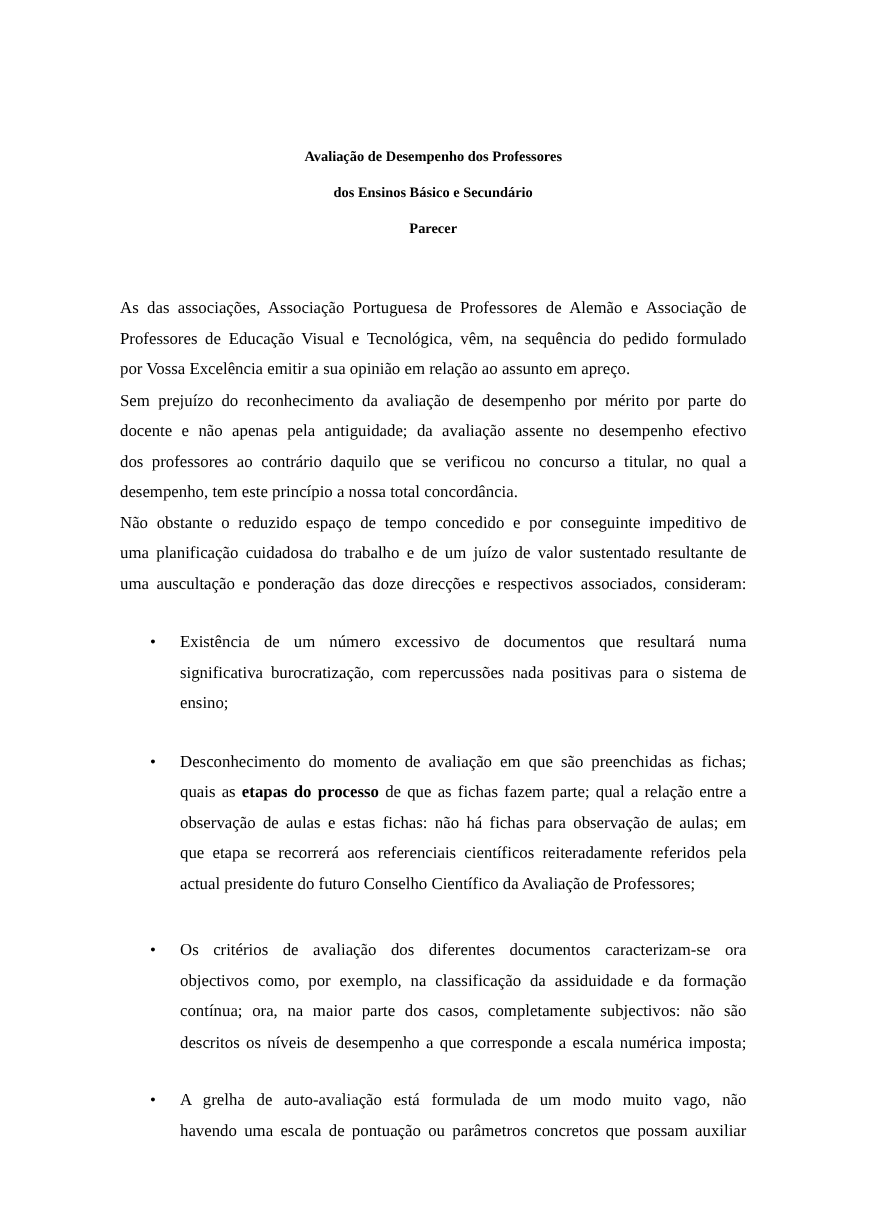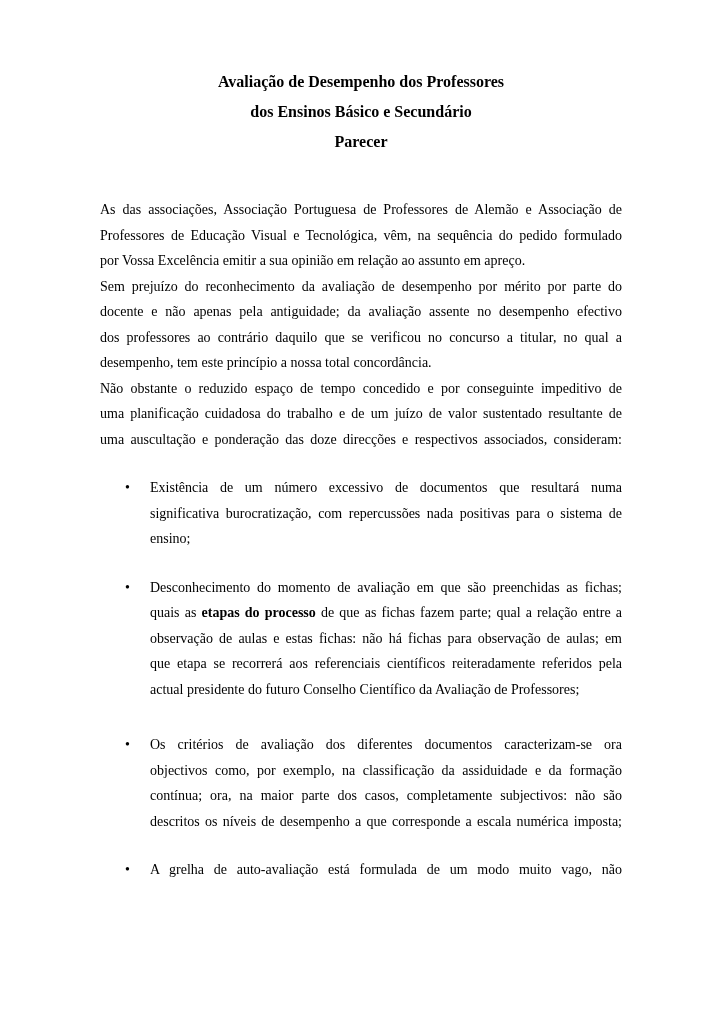--- a/index.html
+++ b/index.html
@@ -16,24 +16,24 @@
     font-family: "Liberation Serif", "DejaVu Serif", serif;
     overflow: hidden;
   }
   .content {
     position: absolute;
     left: 100px;
     top: 0;
     width: 522px;
   }
   .doc-title {
-    margin-top: 67px;
+    margin-top: 115px;
     text-align: center;
     font-weight: bold;
-    font-size: 16px;
+    font-size: 12px;
     line-height: 30px;
   }
   .title-line { height: 30px; }
   .para {
     font-size: 14px;
     line-height: 25.5px;
   }
   .para-1 { margin-top: 40px; }
   .line {
     height: 25.5px;
@@ -120,18 +120,19 @@
         <span class="bullet-marker">•</span>
         <div class="line">Os critérios de avaliação dos diferentes documentos caracterizam-se ora</div>
         <div class="line">objectivos como, por exemplo, na classificação da assiduidade e da formação</div>
         <div class="line">contínua; ora, na maior parte dos casos, completamente subjectivos: não são</div>
         <div class="line">descritos os níveis de desempenho a que corresponde a escala numérica imposta;</div>
       </div>
 
       <div class="bullet-item">
         <span class="bullet-marker">•</span>
         <div class="line">A grelha de auto-avaliação está formulada de um modo muito vago, não</div>
+        <div class="line">havendo uma escala de pontuação ou parâmetros concretos que possam auxiliar</div>
       </div>
 
     </div>
 
   </div>
 </div>
 
 </body></html>

